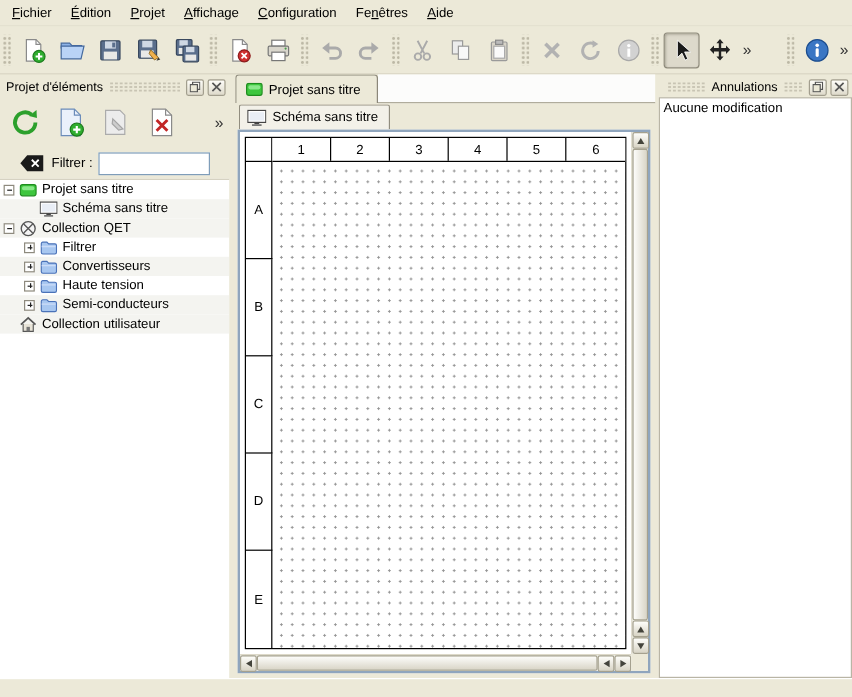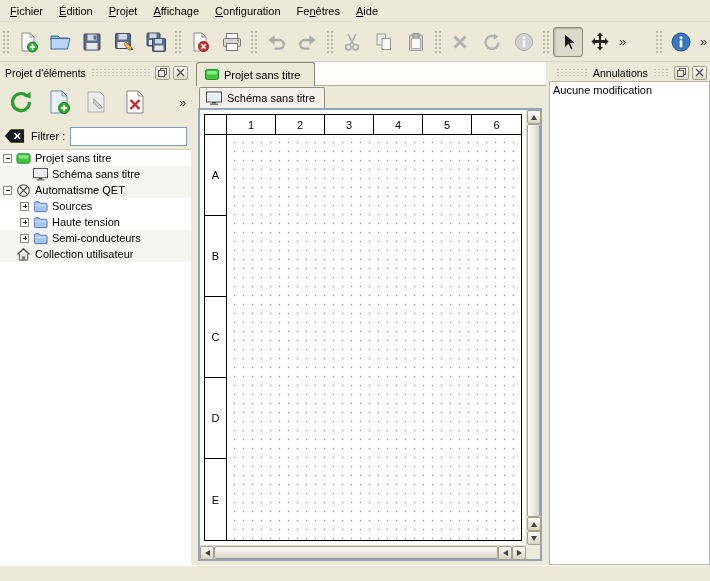--- a/index.html
+++ b/index.html
@@ -29,21 +29,21 @@
   .dock-grip.fixed{flex:0 0 32px;}
   .dock-btn{width:15px;height:14px;flex:0 0 15px;display:flex;align-items:center;justify-content:center;background:linear-gradient(#fefdf9,#dedacb);border:1px solid #a29e8e;border-radius:2px;padding:0;}
   .dock-btn svg{width:9px;height:9px;}
 
   
   .panel-left{position:absolute;top:64px;left:0;width:191px;height:501px;display:flex;flex-direction:column;}
   .panel-toolbar{height:42px;flex:0 0 42px;display:flex;align-items:center;padding:2px;}
   .pt-btn{width:38px;height:36px;flex:0 0 38px;display:flex;align-items:center;justify-content:center;border:1px solid transparent;border-radius:3px;background:transparent;padding:0;}
   .pt-btn svg{width:26px;height:26px;}
   .panel-toolbar .chev{margin-left:auto;}
-  .filter-row{height:26px;flex:0 0 26px;display:flex;align-items:center;gap:5px;padding:0 4px;}
+  .filter-row{height:26px;flex:0 0 26px;display:flex;align-items:center;gap:5px;padding:0 16px;}
   .filter-clear{width:22px;height:17px;padding:0;border:none;background:transparent;}
   .filter-clear svg{width:21px;height:16px;}
   .filter-label{white-space:nowrap;}
   .filter-input{flex:1;height:19px;border:1px solid #7f9db9;background:#fff;font:inherit;padding:0 2px;min-width:0;}
   .tree{flex:1;background:#fff;overflow:hidden;border-top:1px solid #d6d2c2;}
   .tree-row{height:16px;display:flex;align-items:center;padding-left:3px;}
   .tree-row.alt{background:#f4f4f0;}
   .tree-indent{width:17px;flex:0 0 17px;}
   .exp{width:9px;height:9px;flex:0 0 9px;border:1px solid #8e8a7e;background:#fff;position:relative;margin-right:4px;}
   .exp::before{content:"";position:absolute;left:1.5px;right:1.5px;top:3.5px;height:1px;background:#222;}
@@ -329,32 +329,43 @@
       <span class="tlabel">Schéma sans titre</span>
     </div>
     <div class="tree-row alt">
       <span class="exp"></span>
       <span class="ticon">
           <svg viewBox="0 0 16 16">
             <circle cx="8" cy="8" r="6.2" fill="#f4f4f4" stroke="#555" stroke-width="1.2"></circle>
             <path d="M4 4l8 8M12 4l-8 8" stroke="#555" stroke-width="1.2"></path>
           </svg>
         </span>
-      <span class="tlabel">Automatisme QET</span>
+      <span class="tlabel">Collection QET</span>
     </div>
     <div class="tree-row">
       <span class="tree-indent"></span>
       <span class="exp plus"></span>
       <span class="ticon">
           <svg viewBox="0 0 16 16">
             <path d="M1.5 4.5c0-.8.5-1.5 1.4-1.5h3.6l1.5 1.5h5.6c.8 0 1.4.6 1.4 1.4v6.1c0 .8-.6 1.5-1.4 1.5H2.9c-.8 0-1.4-.7-1.4-1.5z" fill="#a8c7f0" stroke="#4a72b8"></path>
             <path d="M1.8 6.2h12.4v1.2H1.8z" fill="#cdddf8"></path>
           </svg>
         </span>
-      <span class="tlabel">Sources</span>
+      <span class="tlabel">Filtrer</span>
+    </div>
+    <div class="tree-row alt">
+      <span class="tree-indent"></span>
+      <span class="exp plus"></span>
+      <span class="ticon">
+          <svg viewBox="0 0 16 16">
+            <path d="M1.5 4.5c0-.8.5-1.5 1.4-1.5h3.6l1.5 1.5h5.6c.8 0 1.4.6 1.4 1.4v6.1c0 .8-.6 1.5-1.4 1.5H2.9c-.8 0-1.4-.7-1.4-1.5z" fill="#a8c7f0" stroke="#4a72b8"></path>
+            <path d="M1.8 6.2h12.4v1.2H1.8z" fill="#cdddf8"></path>
+          </svg>
+        </span>
+      <span class="tlabel">Convertisseurs</span>
     </div>
     <div class="tree-row">
       <span class="tree-indent"></span>
       <span class="exp plus"></span>
       <span class="ticon">
           <svg viewBox="0 0 16 16">
             <path d="M1.5 4.5c0-.8.5-1.5 1.4-1.5h3.6l1.5 1.5h5.6c.8 0 1.4.6 1.4 1.4v6.1c0 .8-.6 1.5-1.4 1.5H2.9c-.8 0-1.4-.7-1.4-1.5z" fill="#a8c7f0" stroke="#4a72b8"></path>
             <path d="M1.8 6.2h12.4v1.2H1.8z" fill="#cdddf8"></path>
           </svg>
         </span>

